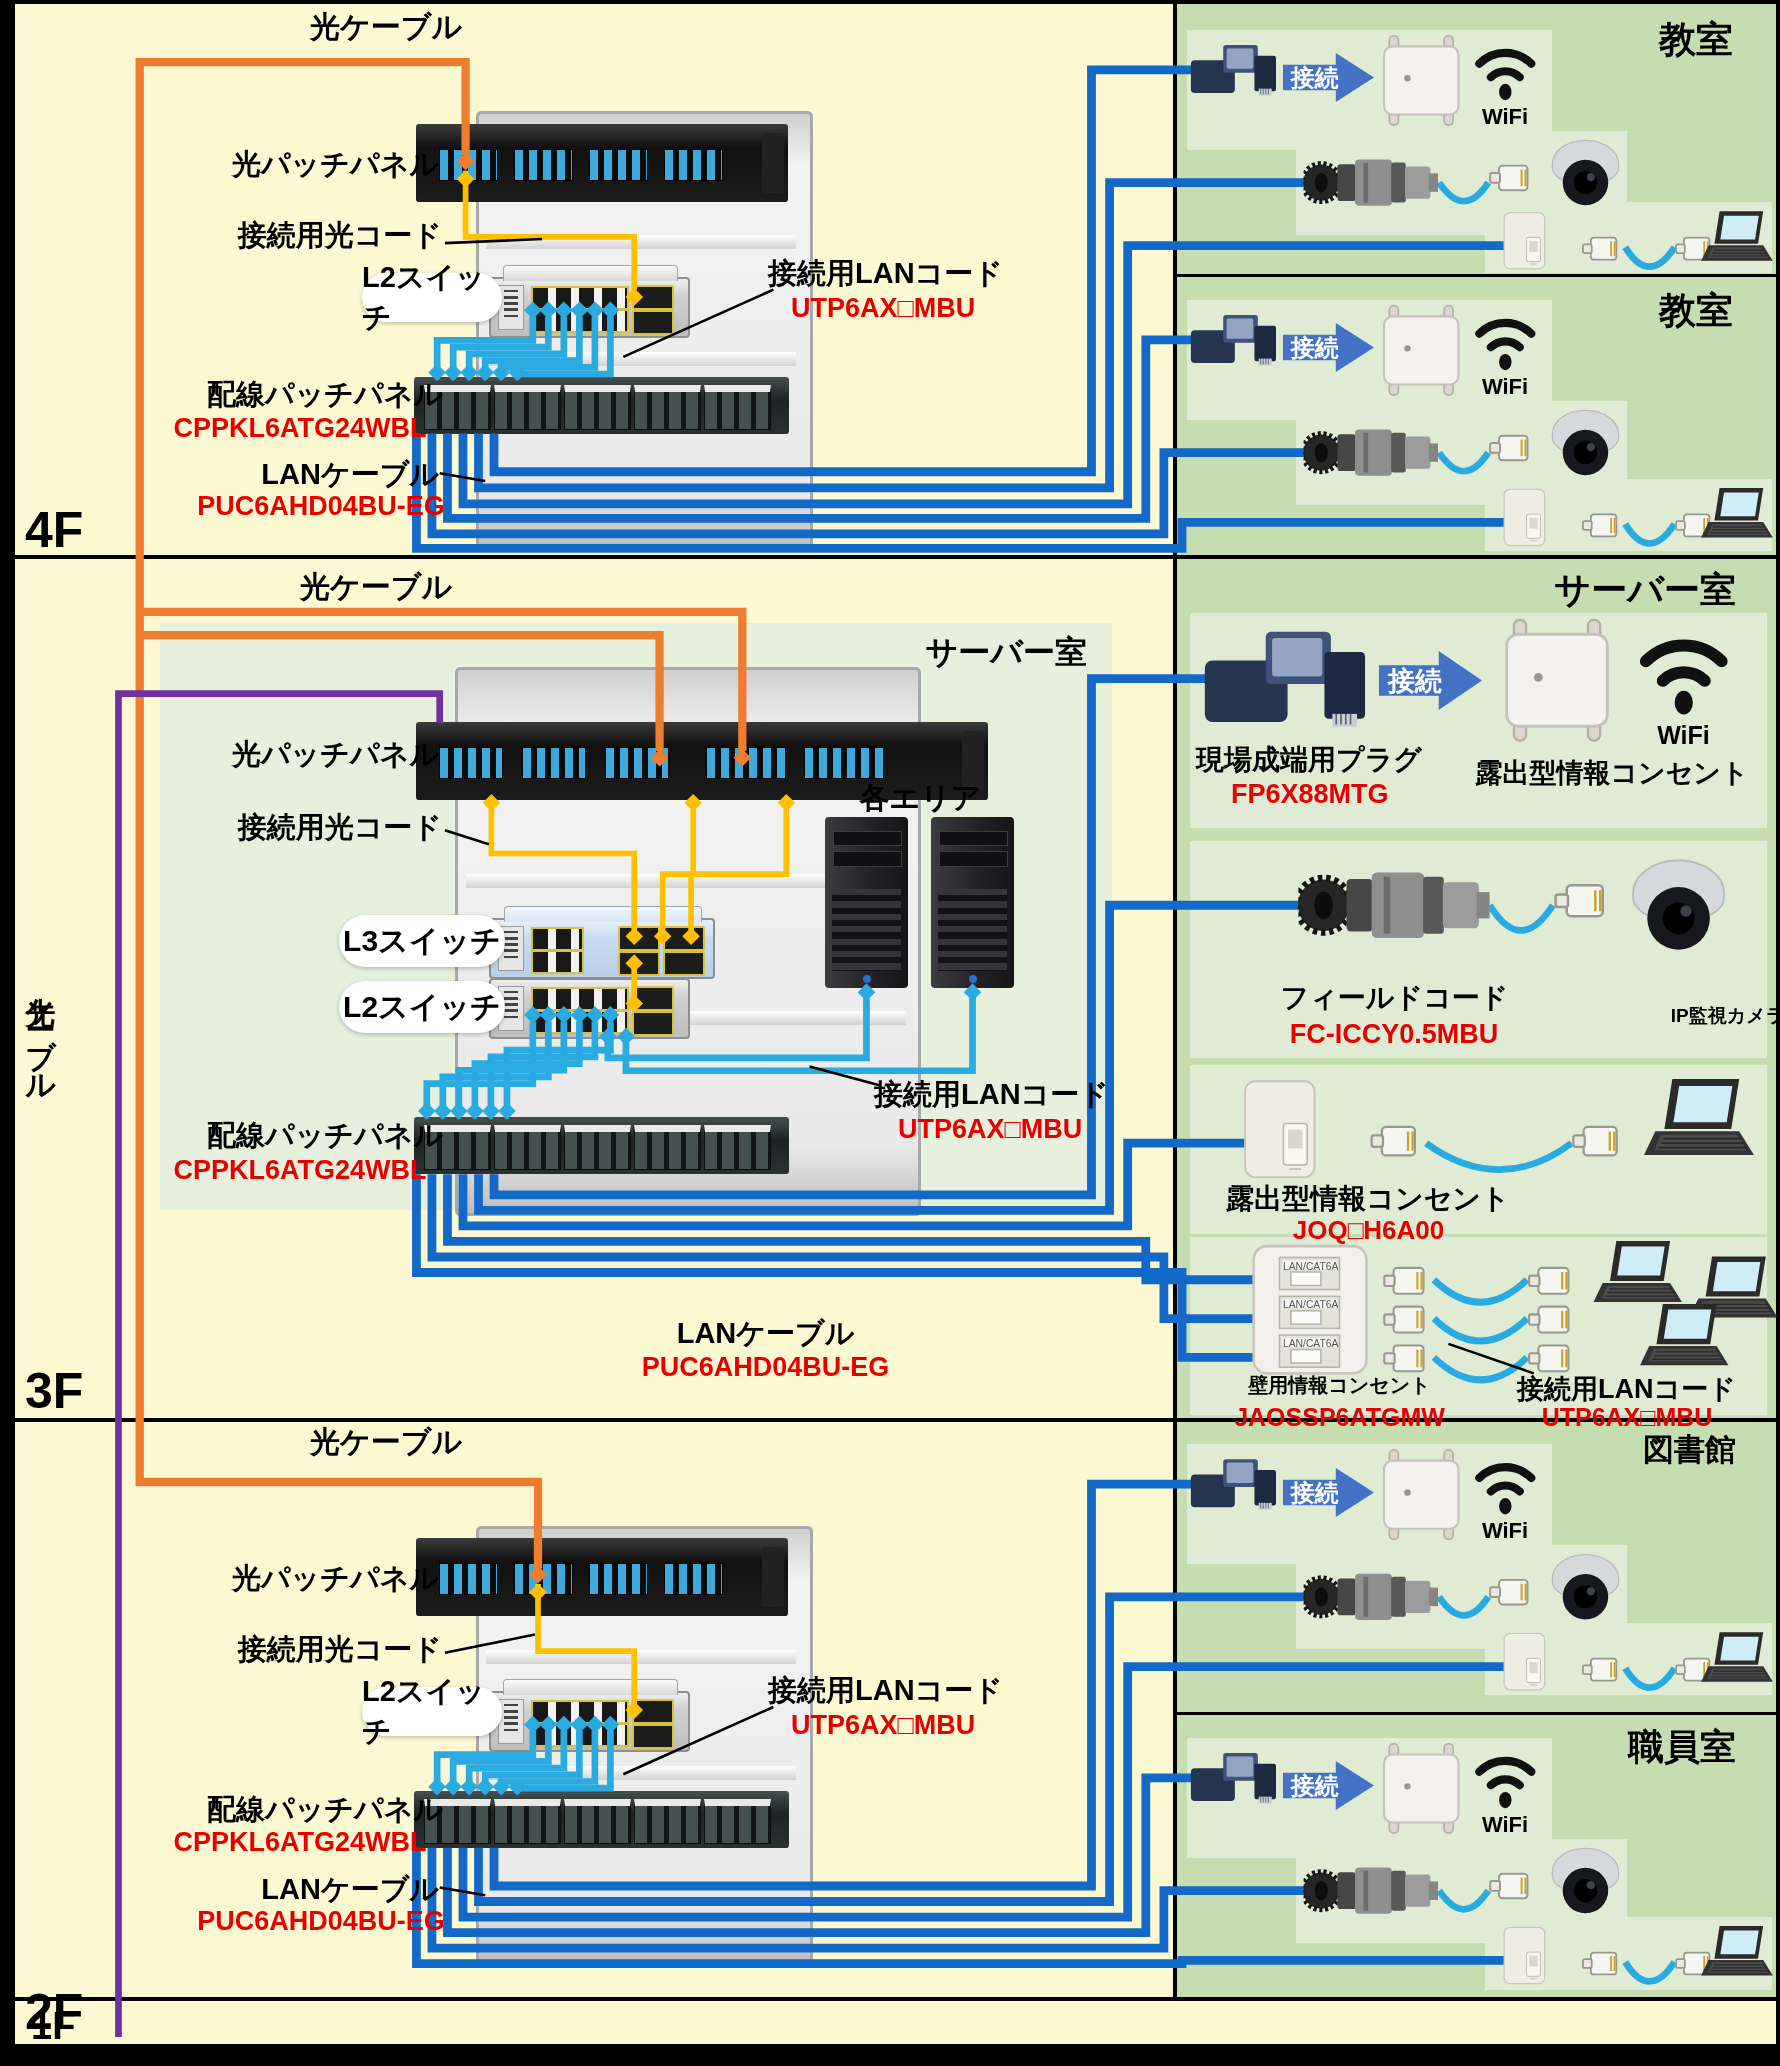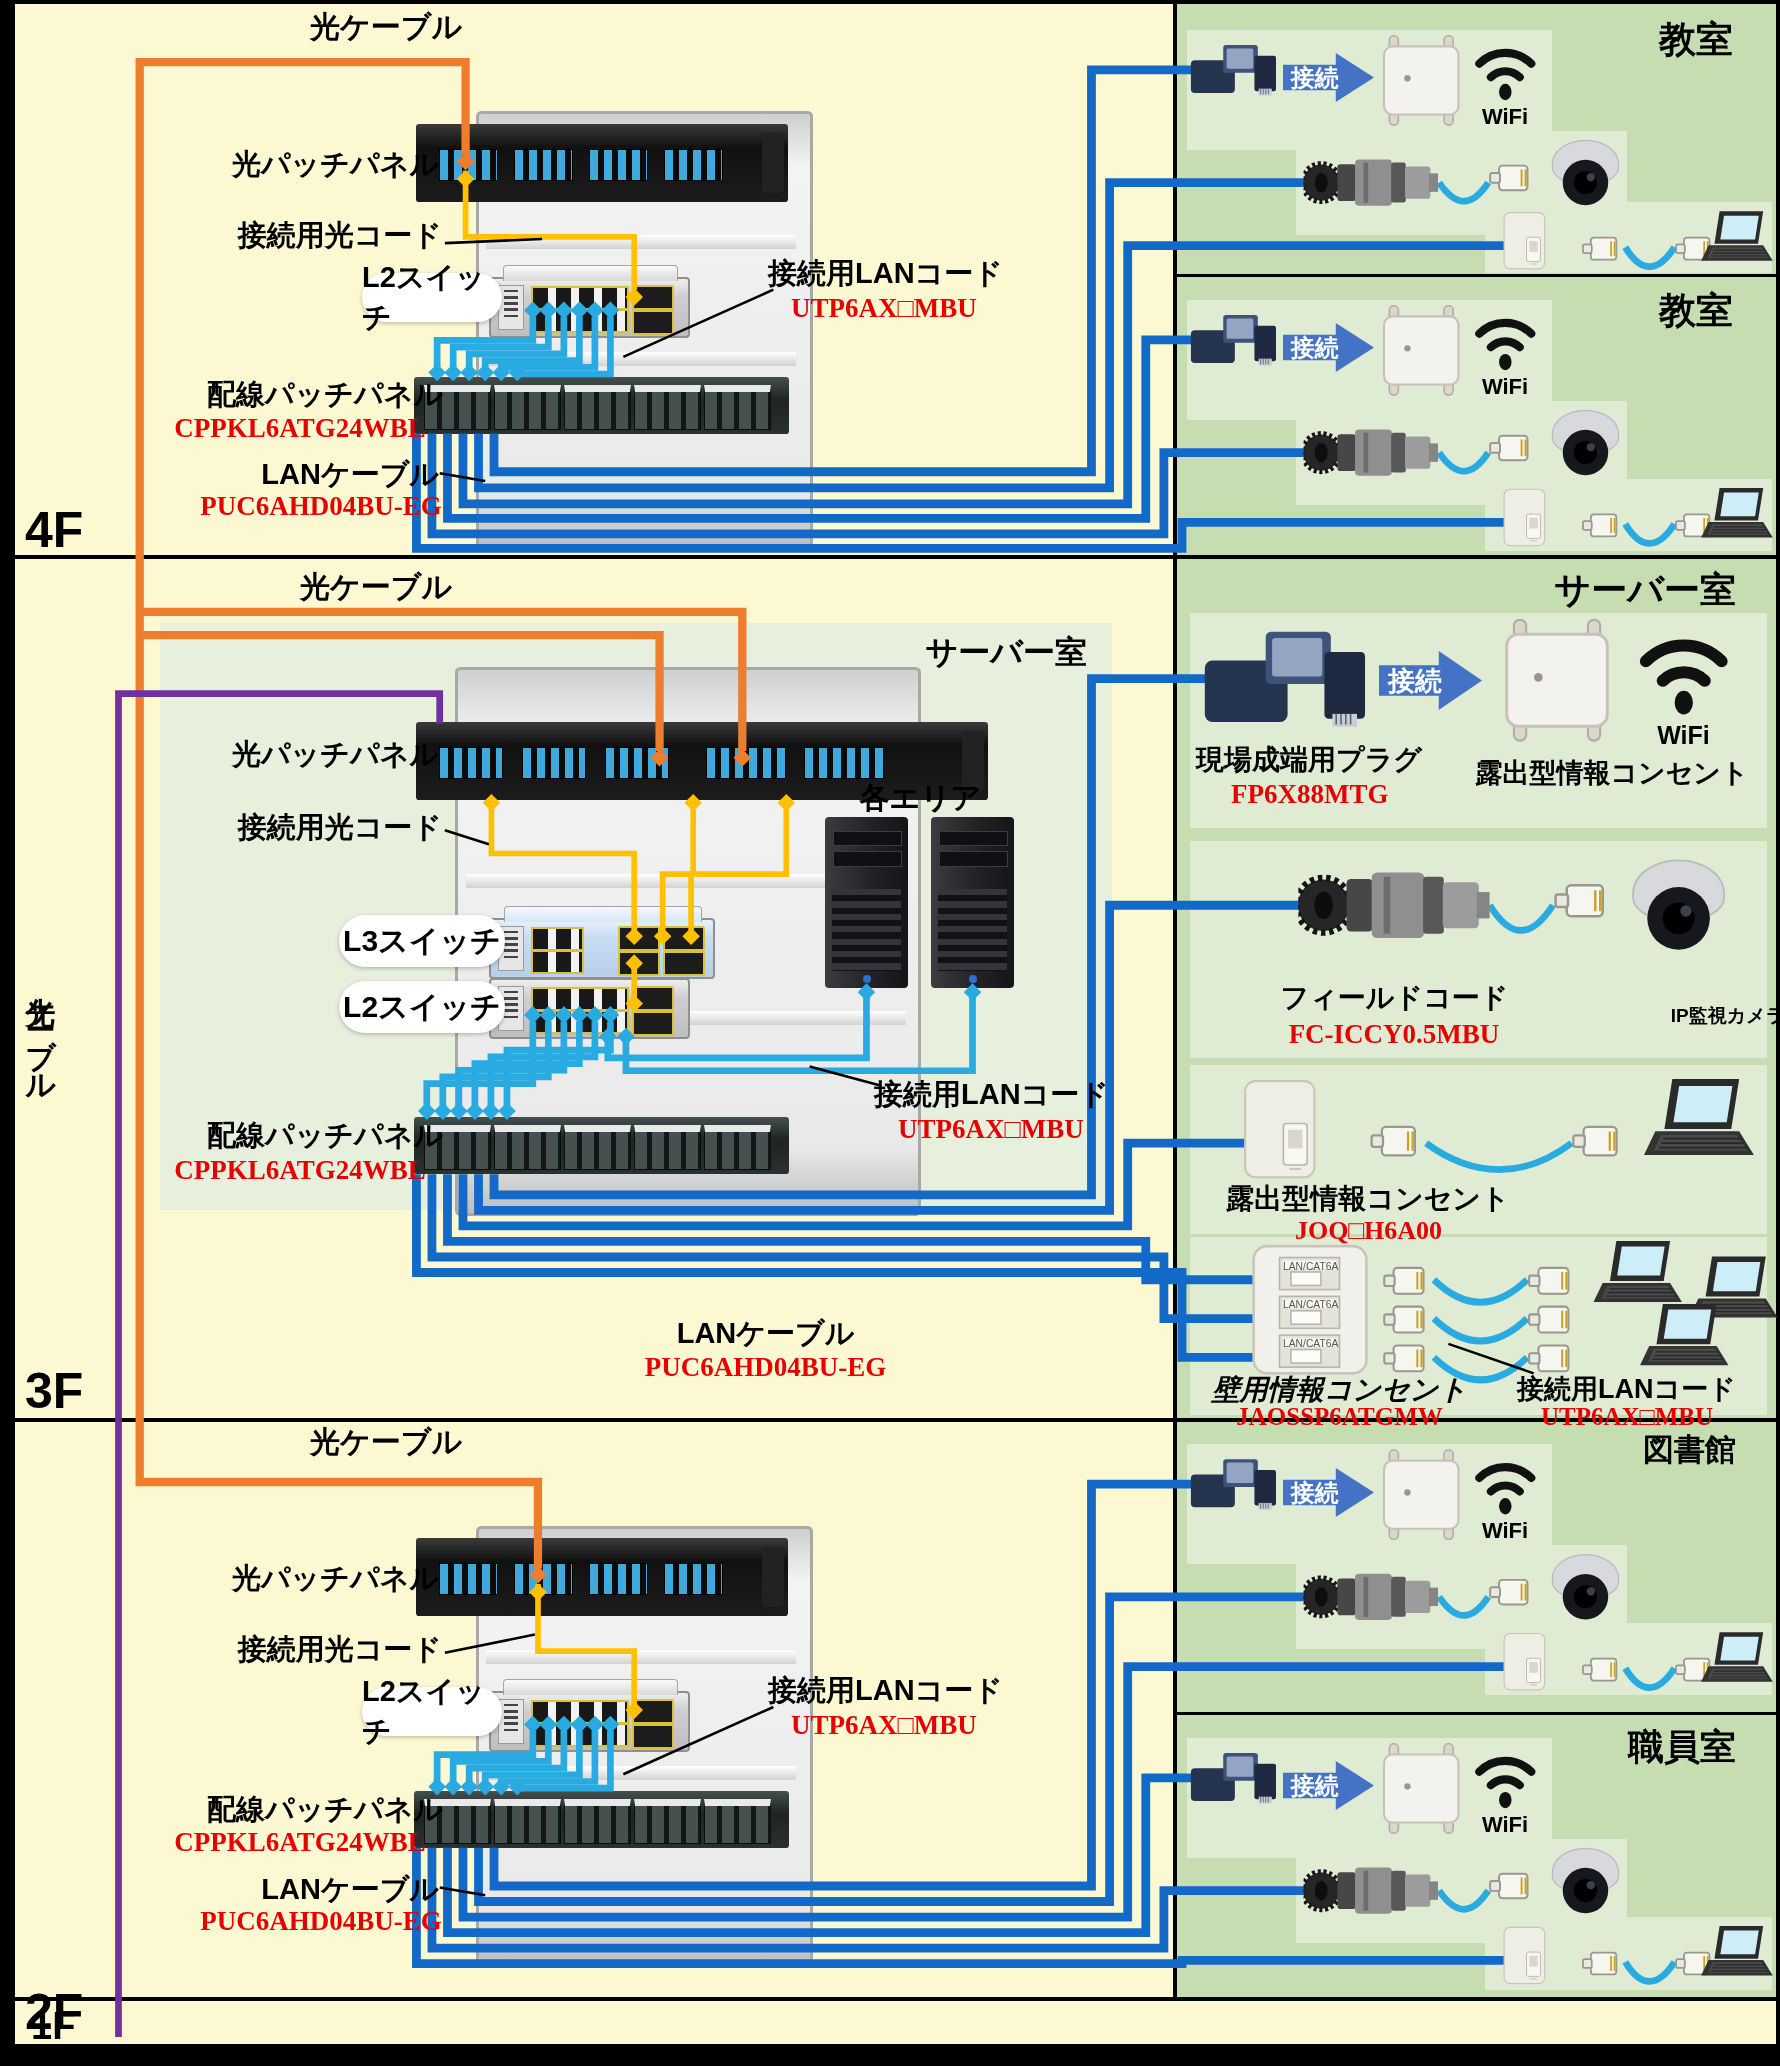--- a/index.html
+++ b/index.html
@@ -1,20 +1,20 @@
 <!DOCTYPE html>
 <html style="font-size:8.3px"><head>
 <meta charset="utf-8">
 <style>
   html,body{margin:0;padding:0;background:#000;}
   #stage{position:relative;width:1780px;height:2066px;background:#000;overflow:hidden;
          font-family:"Liberation Sans","DejaVu Sans",sans-serif;}
   .abs{position:absolute;}
   .lbl{position:absolute;font-weight:bold;color:#000;line-height:1.05;white-space:nowrap;z-index:8;}
-  .code{position:absolute;font-weight:bold;color:#e60000;line-height:1.05;white-space:nowrap;z-index:8;font-family:Liberation Serif, serif;}
+  .code{position:absolute;font-weight:bold;color:#e60000;line-height:1.05;white-space:nowrap;z-index:8;}
   .ctr{text-align:center;}.rgt{text-align:right;}
   .flr{position:absolute;font-weight:800;color:#000;z-index:8;}
   .hdr{position:absolute;font-weight:800;color:#000;z-index:8;text-align:right;}
   .bubble{position:absolute;background:#fff;border-radius:36px;z-index:8;display:flex;align-items:center;
           justify-content:center;font-weight:bold;color:#000;box-shadow:0 1.6px 4.1px rgba(0,0,0,.25);}
   .room{position:absolute;background:#c5ddb1;z-index:1;}
   .subbox{position:absolute;background:#dfecd3;z-index:1;}
   .srvroom{position:absolute;background:#e7f0dd;z-index:1;}
   .rack{position:absolute;background:linear-gradient(180deg,#cfcfcf,#f3f3f3 12%,#e9e9e9 88%,#bdbdbd);
         border:3.1px solid #a8a8a8;border-radius:5.2px;z-index:2;}
@@ -612,21 +612,21 @@
   <div class="lbl ctr" style="left:1469px;top:1813px;width:72px;font-size:22px;">WiFi</div>
 
   <div class="lbl ctr" style="left:1195px;top:745px;width:228px;font-size:28px;">現場成端用プラグ</div>
   <div class="code ctr" style="left:1231px;top:780px;width:155px;font-size:27px;">FP6X88MTG</div>
   <div class="lbl ctr" style="left:1467px;top:759px;width:290px;font-size:27px;">露出型情報コンセント</div>
   <div class="lbl ctr" style="left:1273px;top:983px;width:243px;font-size:28px;">フィールドコード</div>
   <div class="code ctr" style="left:1262px;top:1020px;width:264px;font-size:27px;">FC-ICCY0.5MBU</div>
   <div class="lbl ctr" style="left:1640px;top:1006px;width:176px;font-size:19px;">IP監視カメラ</div>
   <div class="lbl ctr" style="left:1205px;top:1184px;width:326px;font-size:28px;">露出型情報コンセント</div>
   <div class="code ctr" style="left:1278px;top:1217px;width:181px;font-size:26px;">JOQ□H6A00</div>
-  <div class="lbl ctr" style="left:1187px;top:1375px;width:305px;font-size:28px;font-style:italic;">壁用情報コンセント</div>
+  <div class="lbl ctr" style="left:1187px;top:1375px;width:305px;font-size:20px;">壁用情報コンセント</div>
   <div class="code ctr" style="left:1205px;top:1404px;width:269px;font-size:25px;">JAOSSP6ATGMW</div>
   <div class="lbl ctr" style="left:1500px;top:1375px;width:253px;font-size:27px;">接続用LANコード</div>
   <div class="code ctr" style="left:1516px;top:1404px;width:222px;font-size:25px;">UTP6AX□MBU</div>
   <div class="tiny" style="left:1283px;top:1261px;font-size:10.3px;">LAN/CAT6A</div>
   <div class="tiny" style="left:1283px;top:1299px;font-size:10.3px;">LAN/CAT6A</div>
   <div class="tiny" style="left:1283px;top:1338px;font-size:10.3px;">LAN/CAT6A</div>
 
 </div>
 
 

